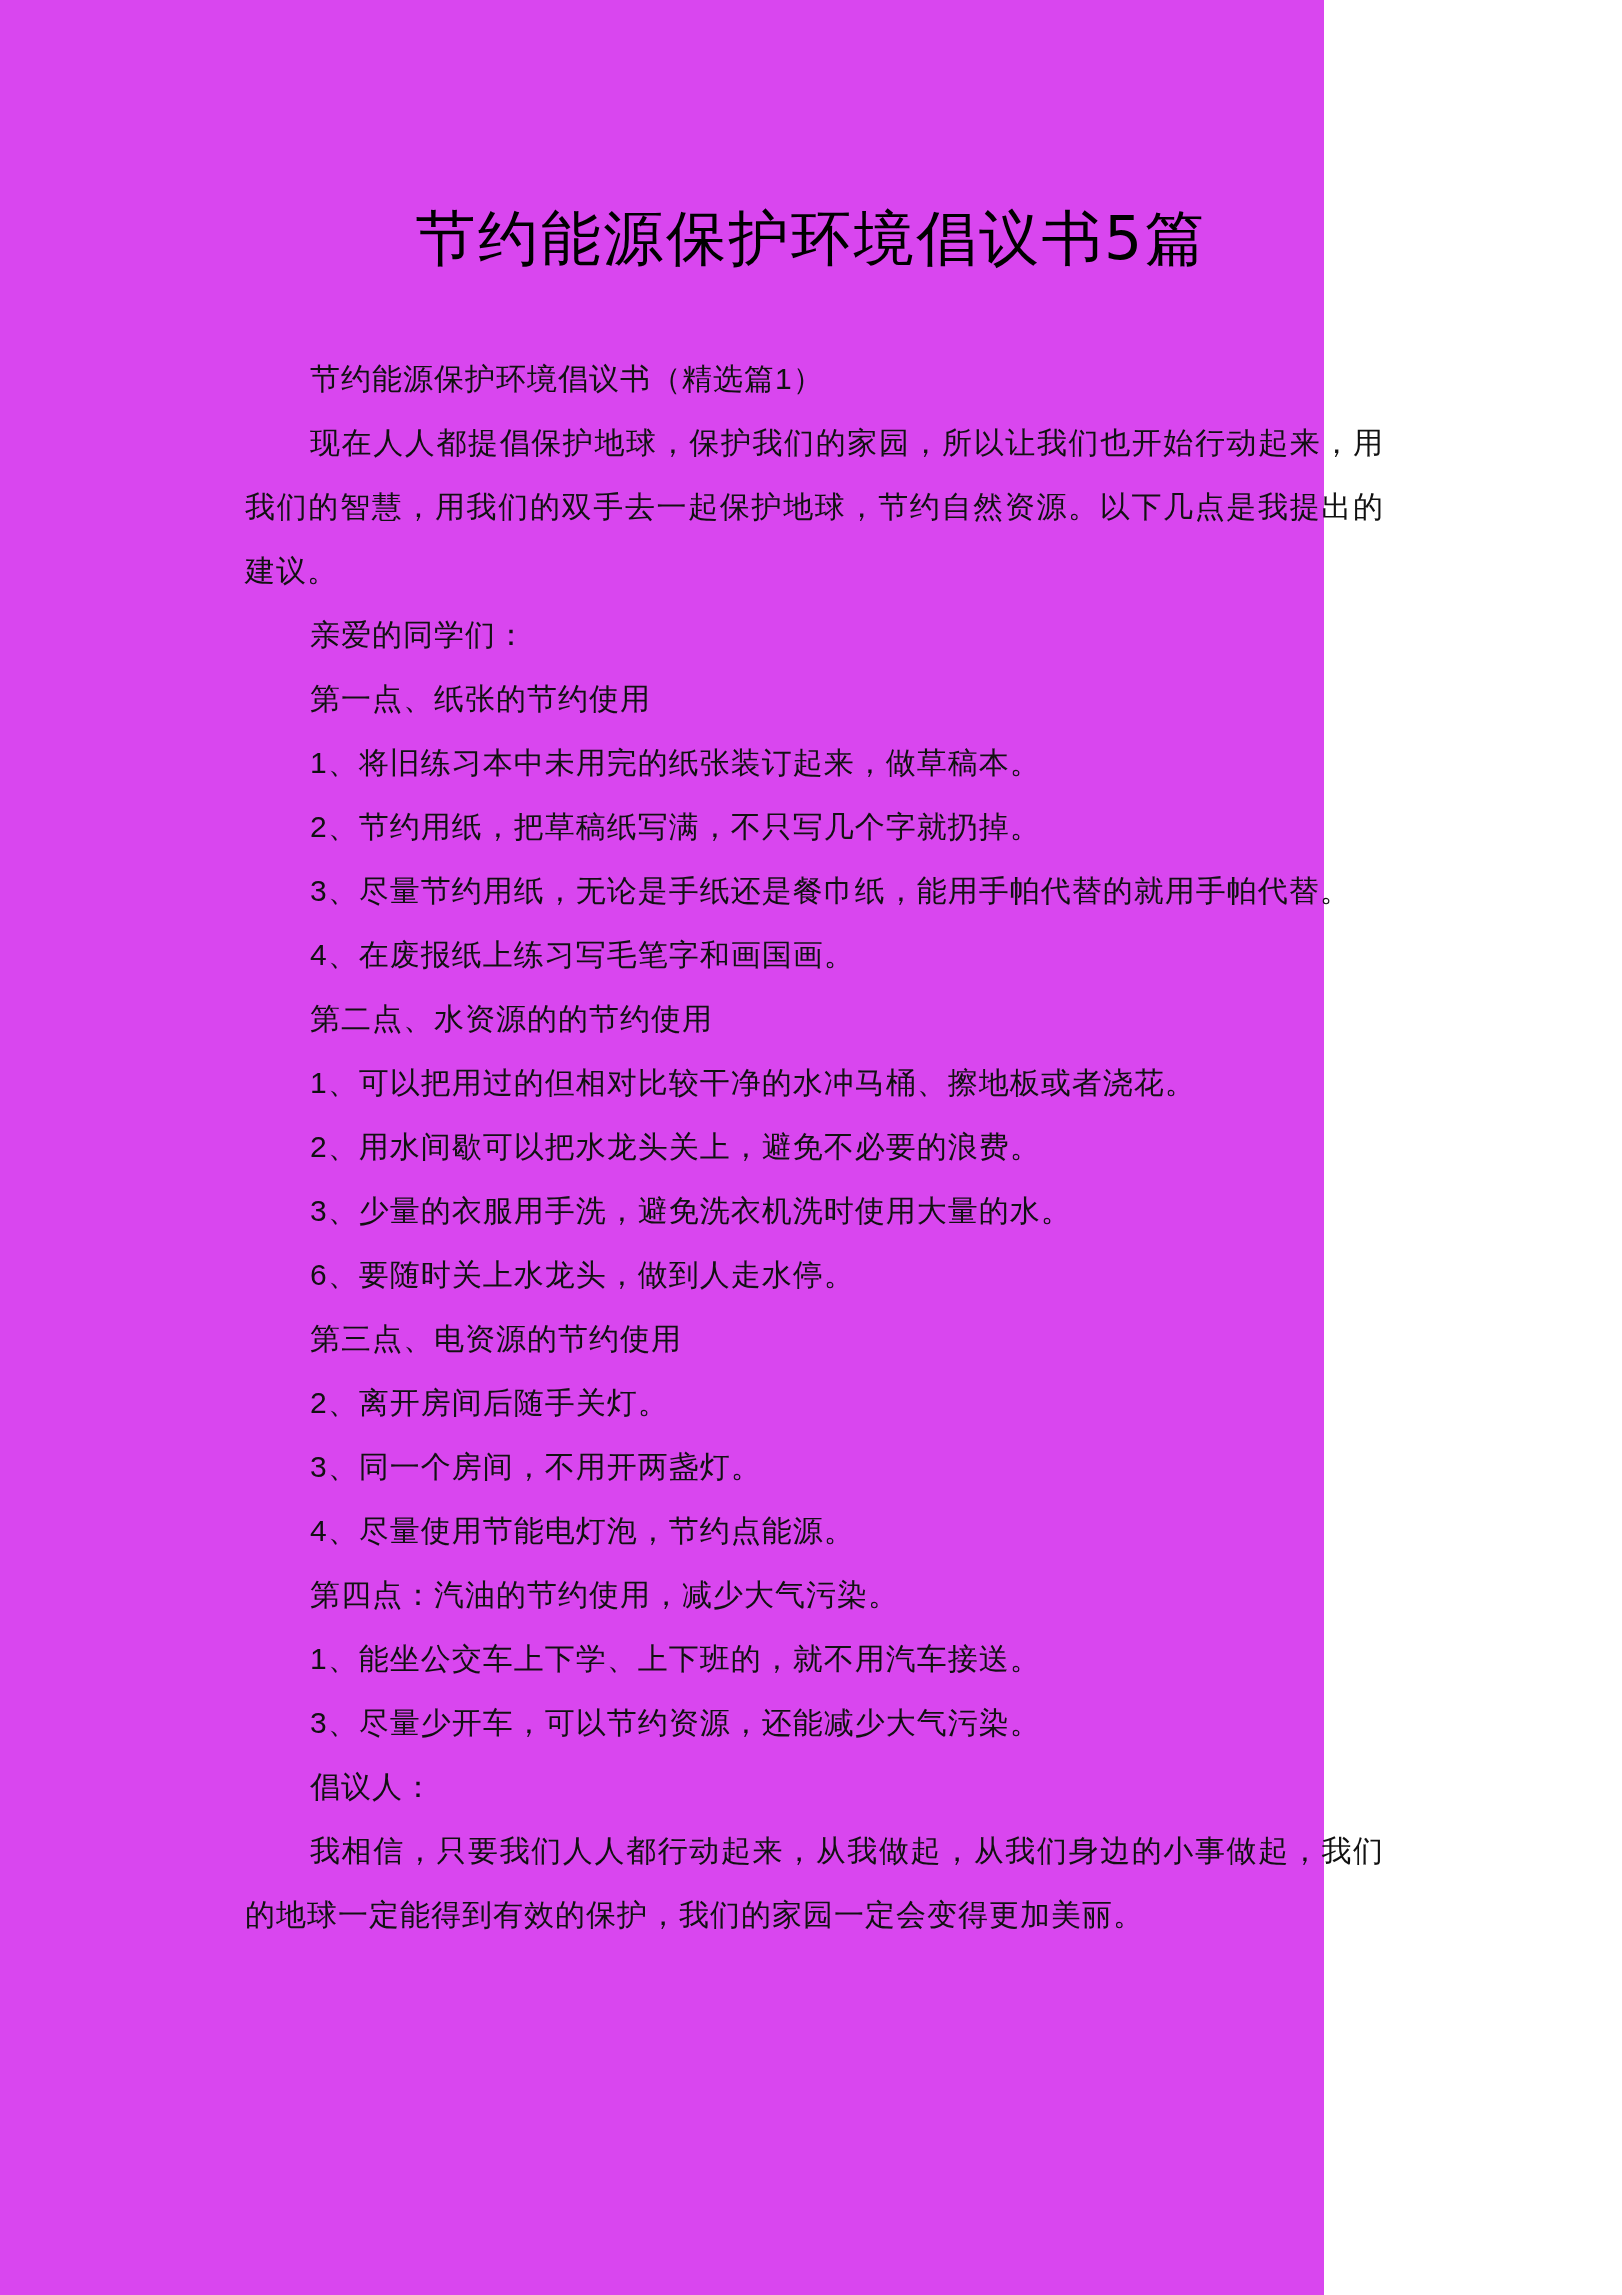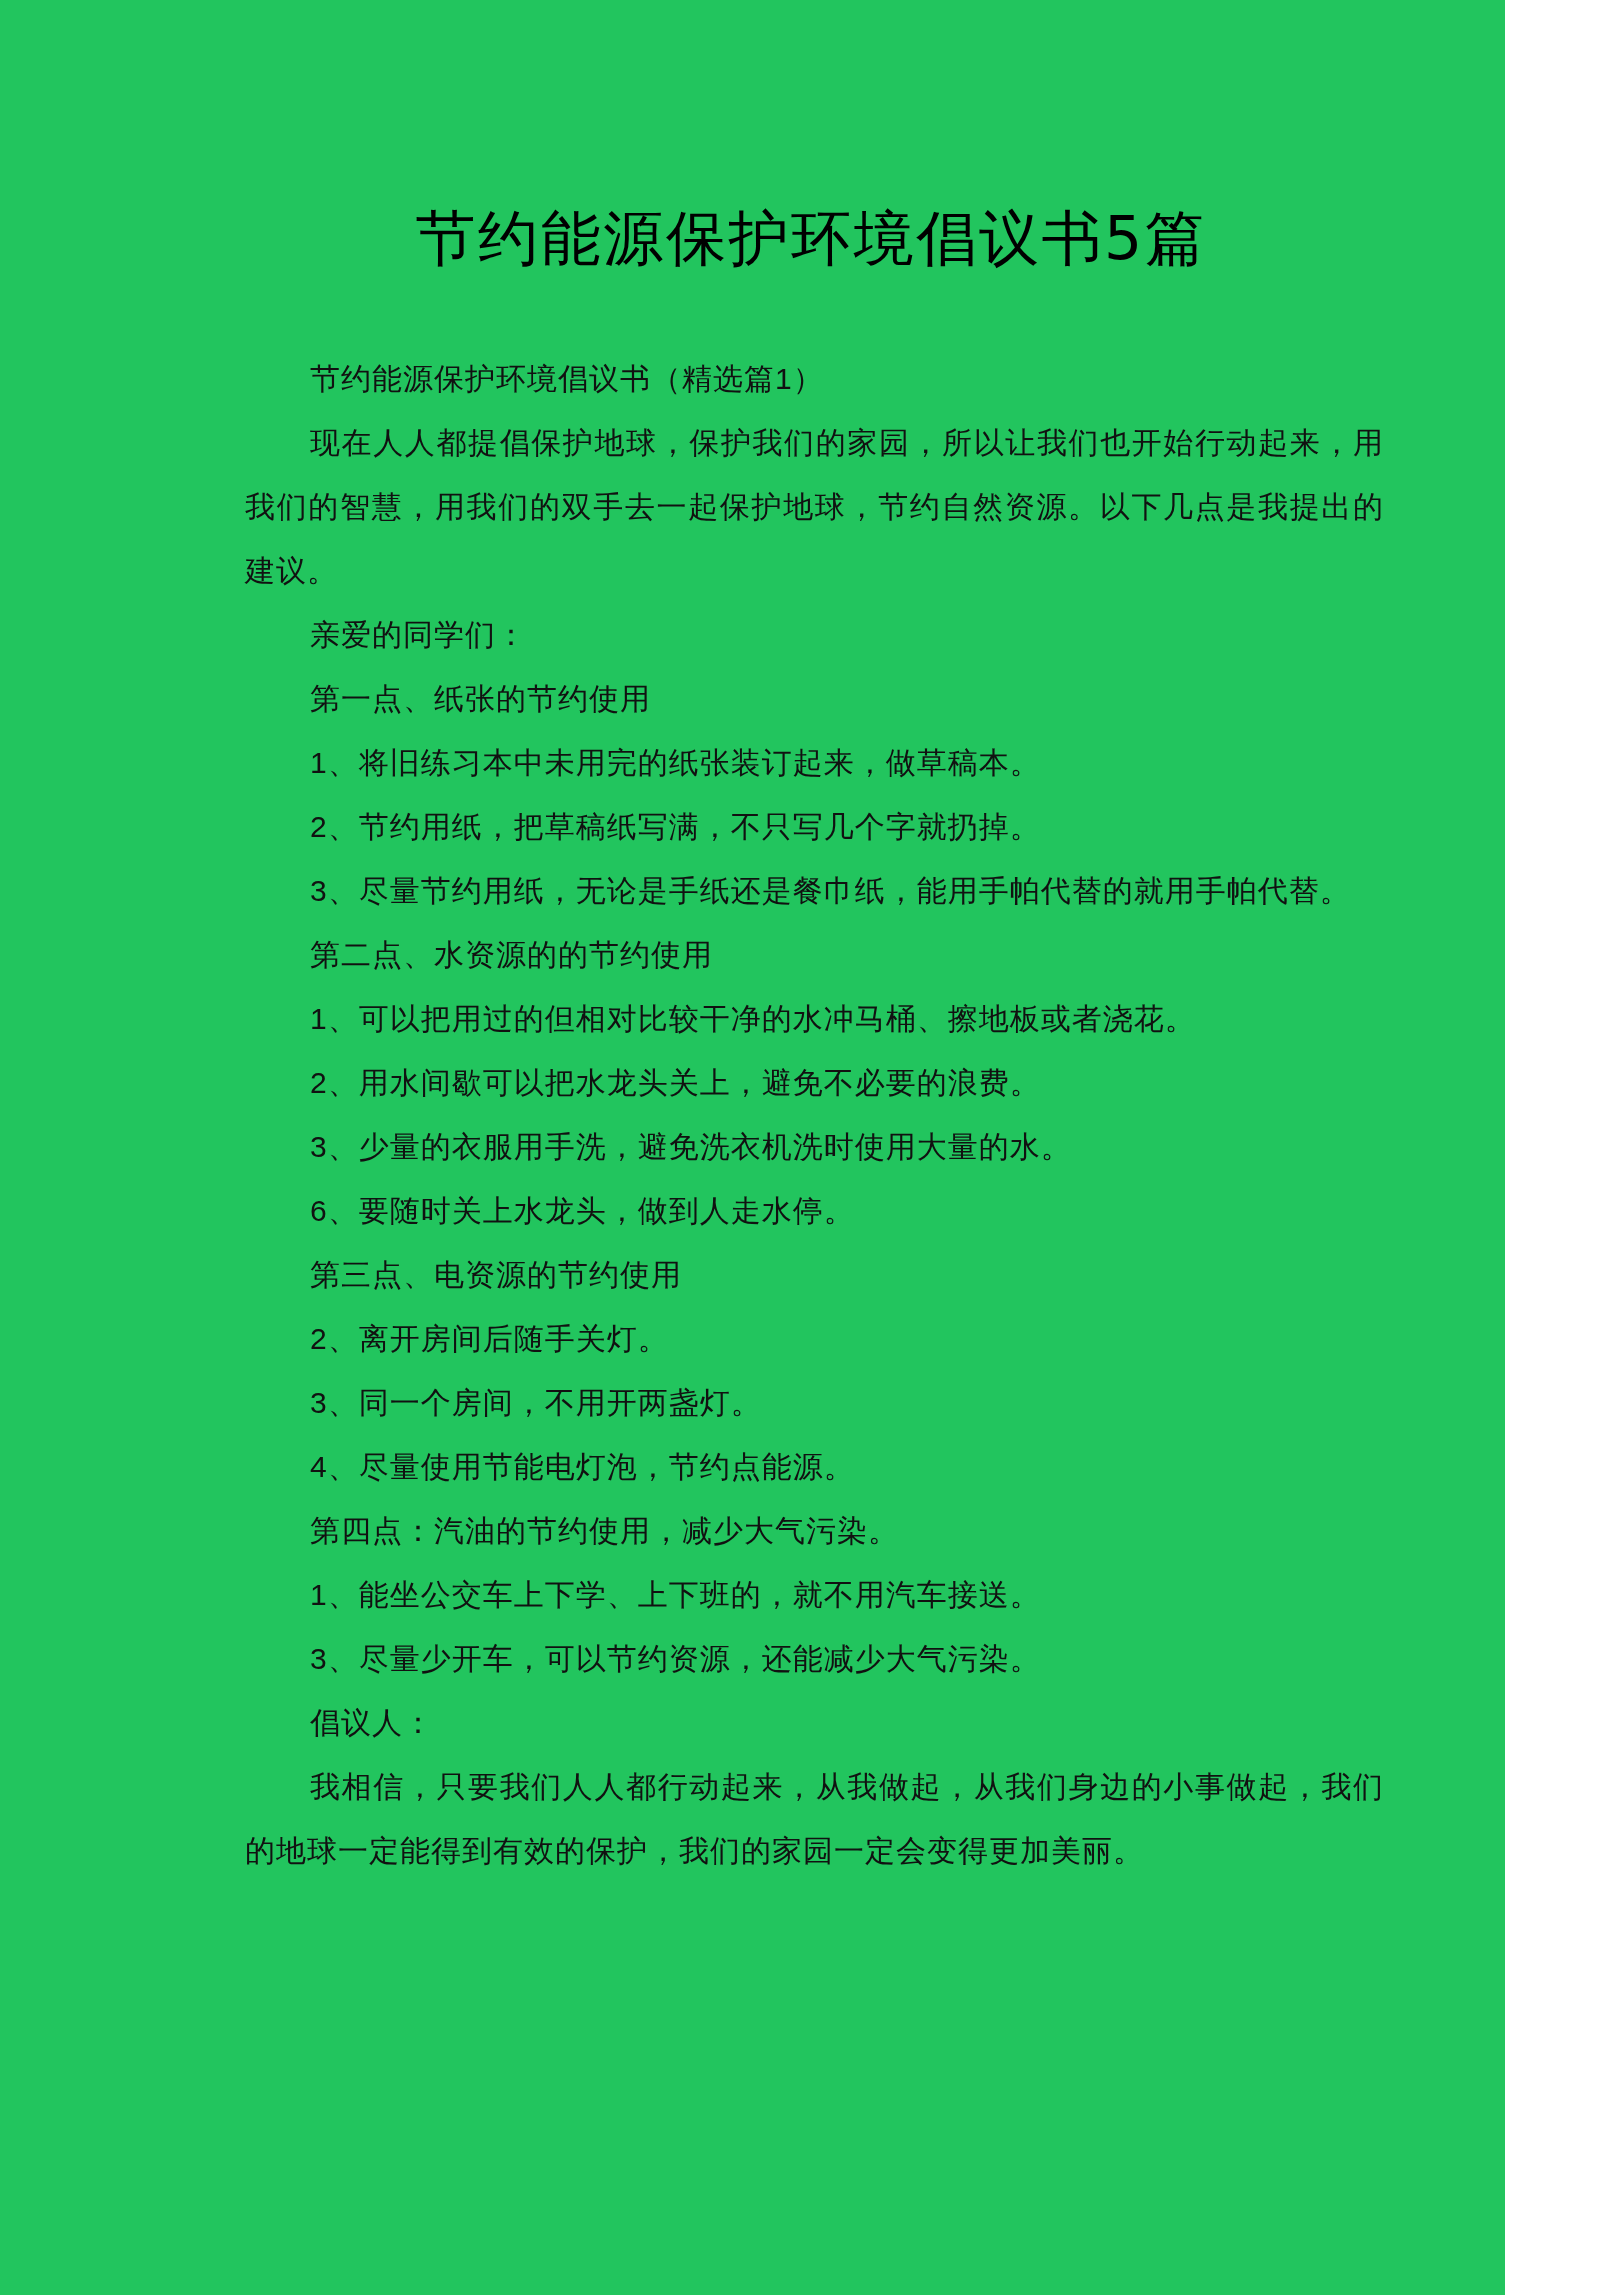--- a/index.html
+++ b/index.html
@@ -12,23 +12,23 @@
       height: 2295px;
       position: relative;
       overflow: hidden;
       font-family: "DejaVu Serif", "Liberation Serif", serif;
       color: #111111;
     }
     .page {
       position: absolute;
       left: 0;
       top: 0;
-      width: 1505px;
+      width: 1324px;
       height: 2295px;
-      background: #22c55e;
+      background: #d946ef;
     }
     .title {
       position: absolute;
       left: 0;
       top: 196px;
       width: 1623px;
       text-align: center;
       font-family: "DejaVu Sans", "Liberation Sans", sans-serif;
       font-size: 60px;
       line-height: 85px;
@@ -63,20 +63,21 @@
 
   <div class="body">
     <p class="para">节约能源保护环境倡议书（精选篇1）</p>
     <p class="para">现在人人都提倡保护地球，保护我们的家园，所以让我们也开始行动起来，用我们的智慧，用我们的双手去一起保护地球，节约自然资源。以下几点是我提出的建议。</p>
     <p class="para">亲爱的同学们：</p>
 
     <p class="para">第一点、纸张的节约使用</p>
     <p class="para">1、将旧练习本中未用完的纸张装订起来，做草稿本。</p>
     <p class="para">2、节约用纸，把草稿纸写满，不只写几个字就扔掉。</p>
     <p class="para">3、尽量节约用纸，无论是手纸还是餐巾纸，能用手帕代替的就用手帕代替。</p>
+    <p class="para">4、在废报纸上练习写毛笔字和画国画。</p>
 
     <p class="para">第二点、水资源的的节约使用</p>
     <p class="para">1、可以把用过的但相对比较干净的水冲马桶、擦地板或者浇花。</p>
     <p class="para">2、用水间歇可以把水龙头关上，避免不必要的浪费。</p>
     <p class="para">3、少量的衣服用手洗，避免洗衣机洗时使用大量的水。</p>
     <p class="para">6、要随时关上水龙头，做到人走水停。</p>
 
     <p class="para">第三点、电资源的节约使用</p>
     <p class="para">2、离开房间后随手关灯。</p>
     <p class="para">3、同一个房间，不用开两盏灯。</p>

